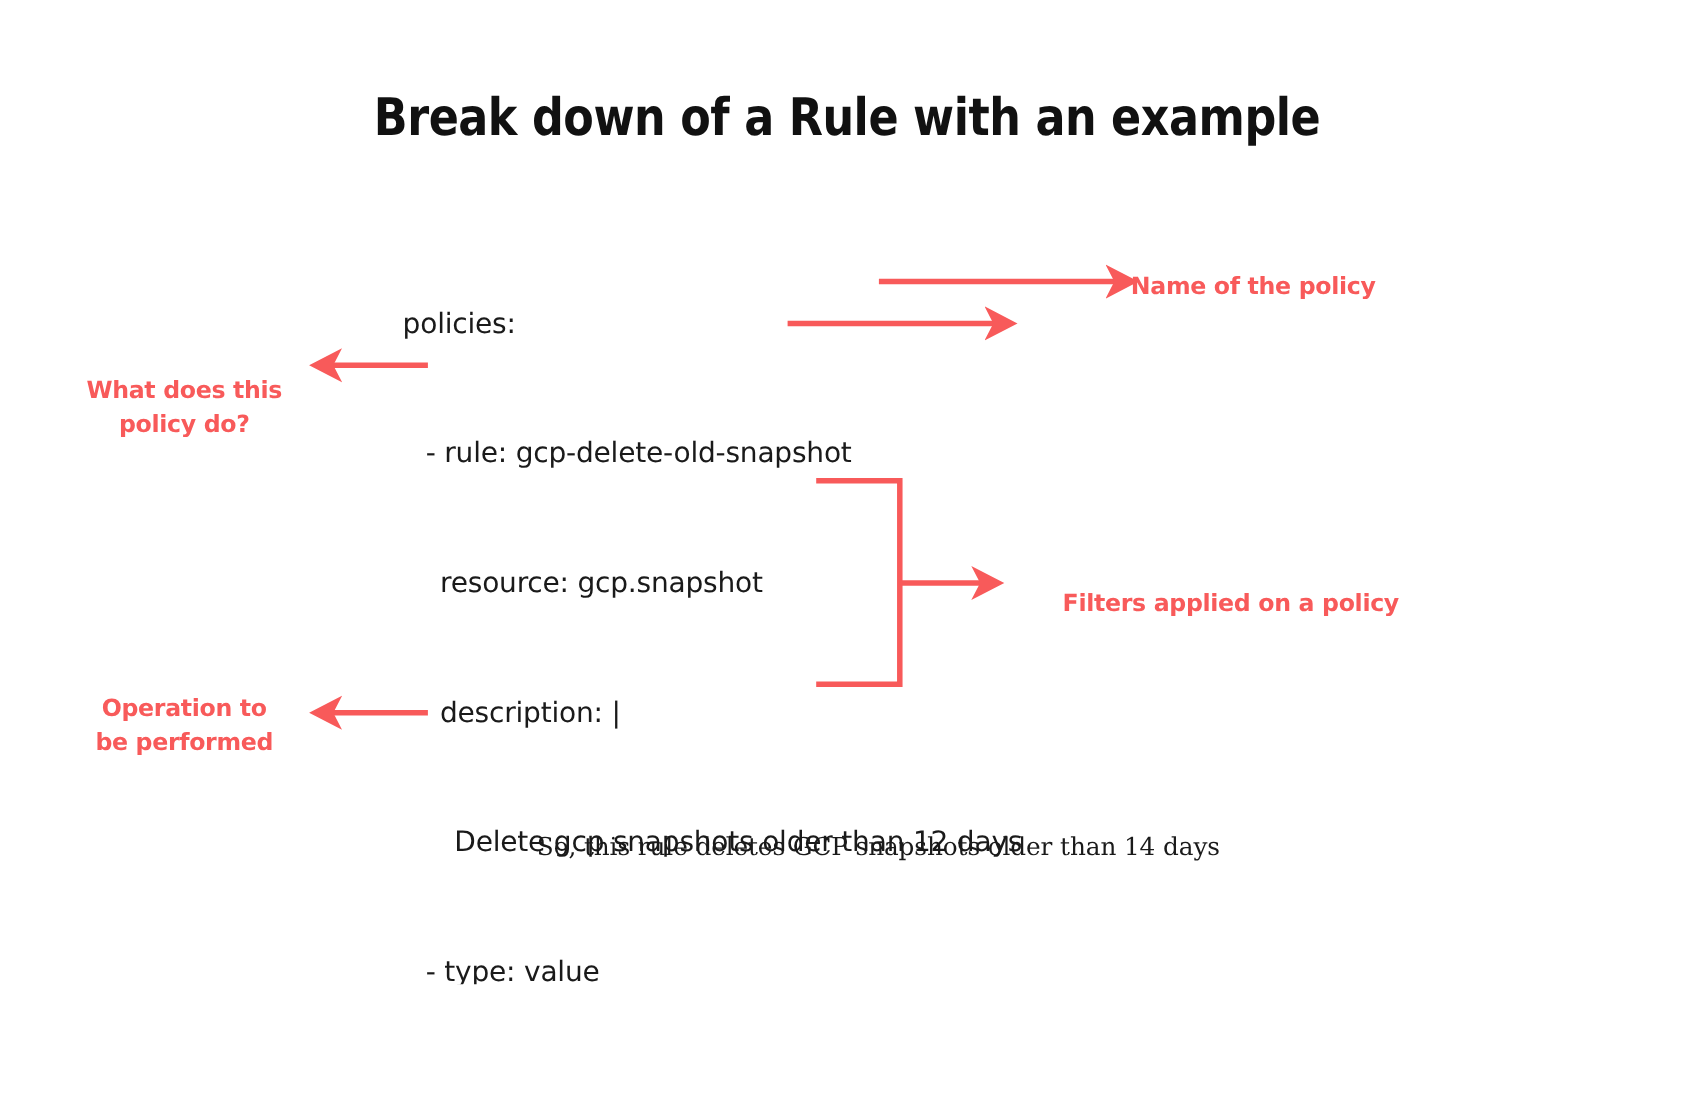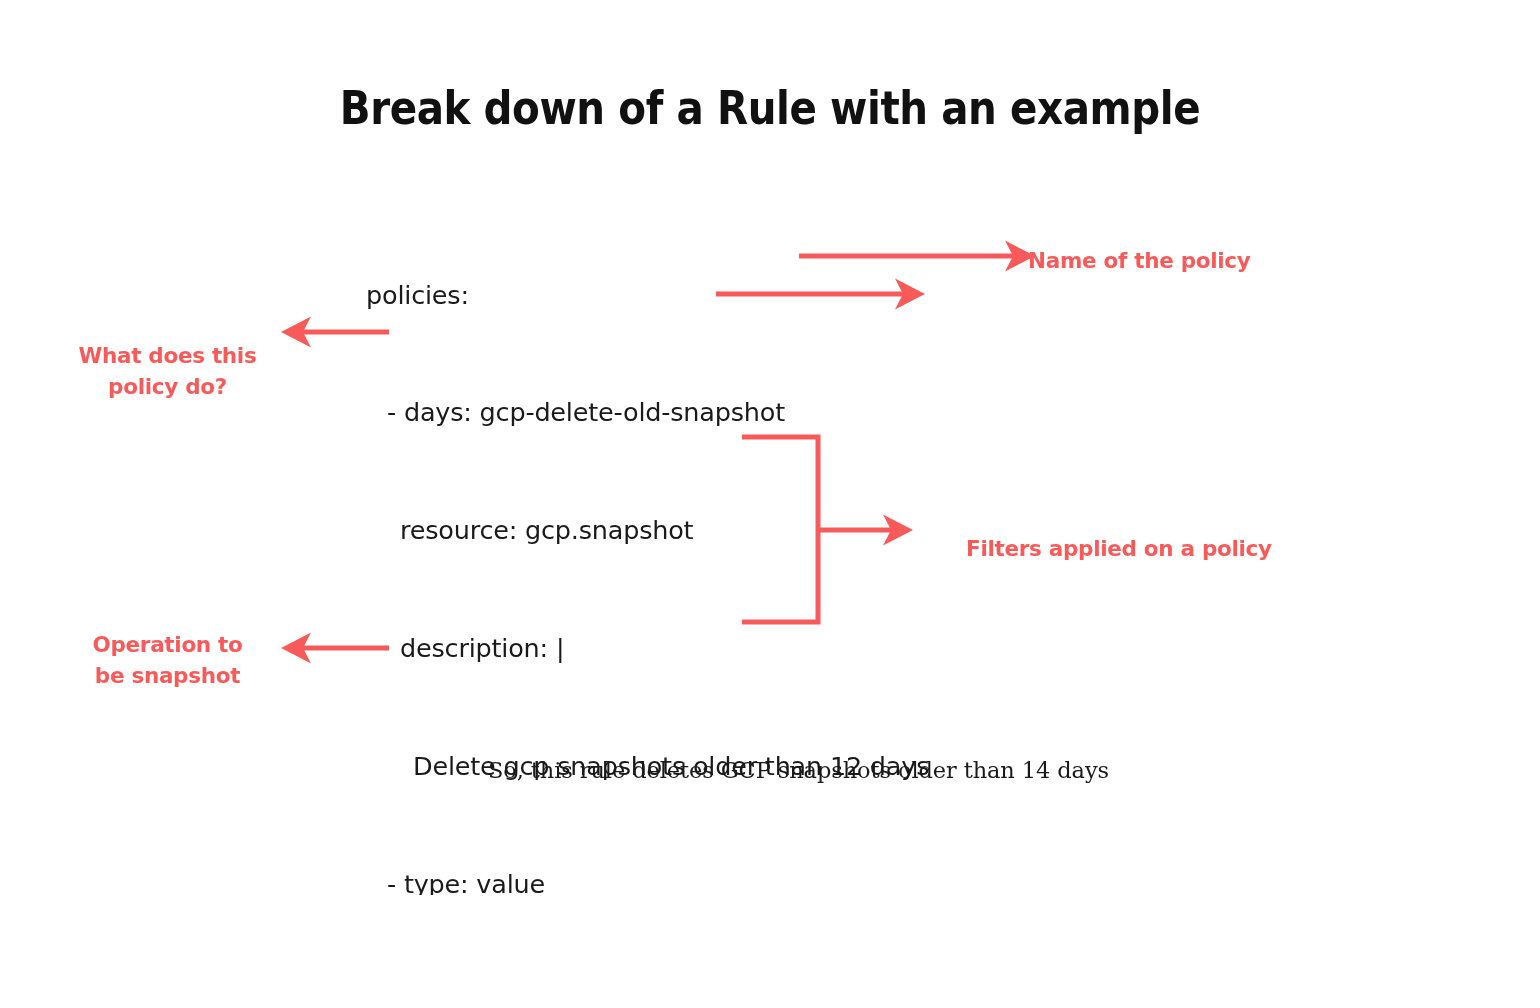--- a/index.html
+++ b/index.html
@@ -93,21 +93,21 @@
 </style>
 </head>
 <body>
 
 <div id="canvas">
 
   <div id="title">Break down of a Rule with an example</div>
 
   <div id="yaml">
     <div class="yline ind0">policies:</div>
-    <div class="yline ind1">- days: gcp-delete-old-snapshot</div>
+    <div class="yline ind1">- rule: gcp-delete-old-snapshot</div>
     <div class="yline ind2">resource: gcp.snapshot</div>
     <div class="yline ind2">description: |</div>
     <div class="yline ind3">Delete gcp snapshots older than 12 days</div>
     <div class="yline ind1">- type: value</div>
     
     
     
     
     
     
@@ -136,17 +136,17 @@
     <line x1="818" y1="530" x2="906" y2="530" stroke="#F85A5A" stroke-width="5" marker-end="url(#arrowR)"></line>
   </svg>
 
   <div class="anno" id="label-name">Name of the policy</div>
 
 
   <div class="anno" id="label-filters">Filters applied on a policy</div>
 
   <div class="anno two-line" id="label-what">What does this policy do?</div>
 
-  <div class="anno two-line" id="label-operation">Operation to be snapshot</div>
+  <div class="anno two-line" id="label-operation">Operation to be performed</div>
 
   <div id="caption">So, this rule deletes GCP snapshots older than 14 days</div>
 
 </div>
 
 </body></html>

